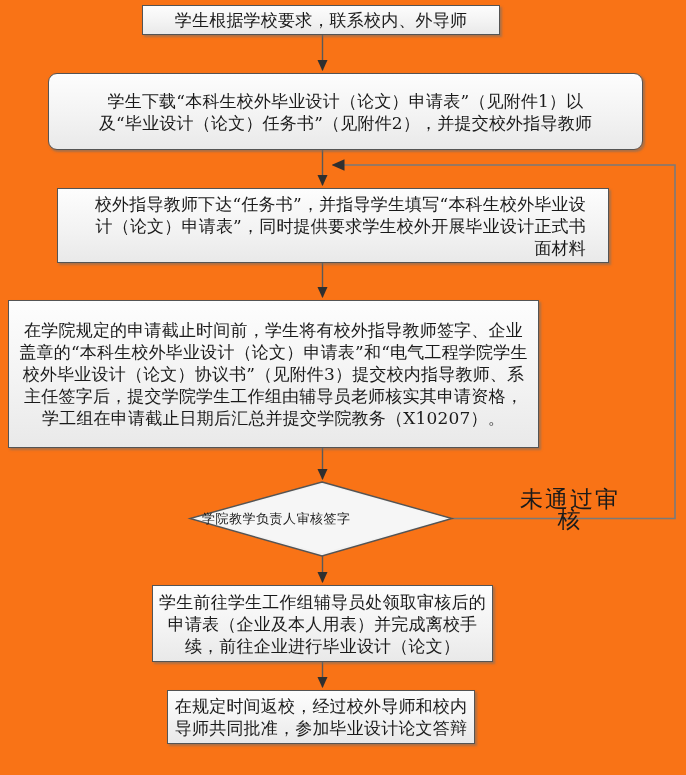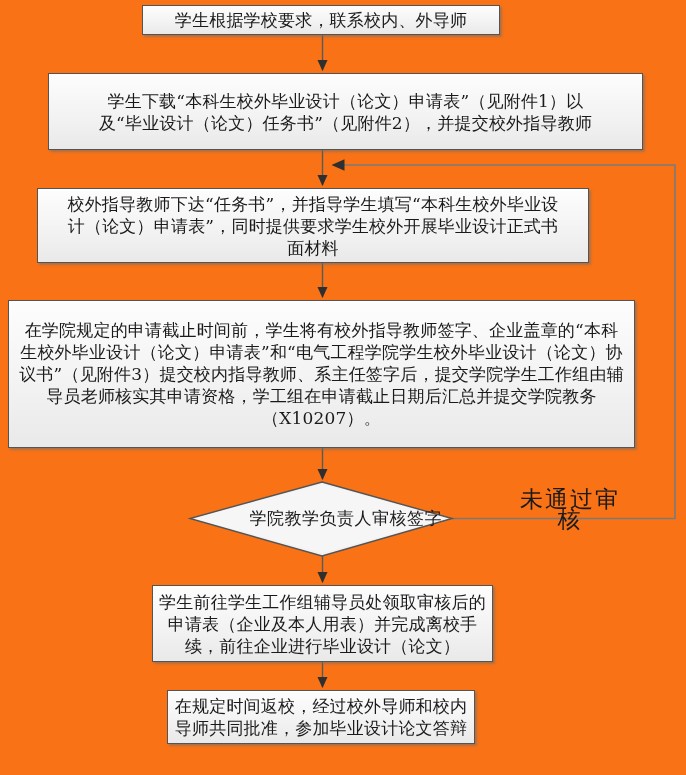--- a/index.html
+++ b/index.html
@@ -30,31 +30,31 @@
     box-shadow: 1.5px 1.5px 2px rgba(110,110,110,0.55);
     display: flex;
     align-items: center;
     justify-content: center;
     text-align: center;
     font-size: 17px;
     line-height: 22px;
     letter-spacing: 0.2px;
   }
   .node-1 { left: 142px; top: 5px;   width: 358px; height: 30px;  line-height: 20px; }
-  .node-2 { left: 48px;  top: 73px;  width: 595px; height: 77px;  padding: 0 38px; }
-  .node-3 { left: 37px;  top: 188px; width: 552px; height: 75px;  padding: 0 22px; }
-  .node-4 { left: 8px;   top: 300px; width: 627px; height: 148px; padding: 0 8px; }
+  .node-2 { left: 48px;  top: 73px;  width: 595px; height: 77px;  padding: 0 38px; border-radius: 9px; }
+  .node-3 { left: 57px;  top: 188px; width: 552px; height: 75px;  padding: 0 22px; text-align: right; }
+  .node-4 { left: 8px;   top: 300px; width: 531px; height: 148px; padding: 0 8px; }
   .node-5 { left: 152px; top: 585px; width: 341px; height: 77px;  padding: 12px 3px; }
   .node-6 { left: 167px; top: 690px; width: 308px; height: 54px;  padding: 0 5px; }
   .diamond-label {
     position: absolute;
     left: 202px; top: 507px;
     width: 240px;
-    text-align: right;
-    font-size: 17px;
+    text-align: left;
+    font-size: 13px;
     line-height: 23px;
     letter-spacing: 0.5px;
   }
   .edge-label {
     position: absolute;
     left: 510px; top: 489px;
     width: 120px;
     text-align: center;
     font-size: 23px;
     letter-spacing: 2px;

